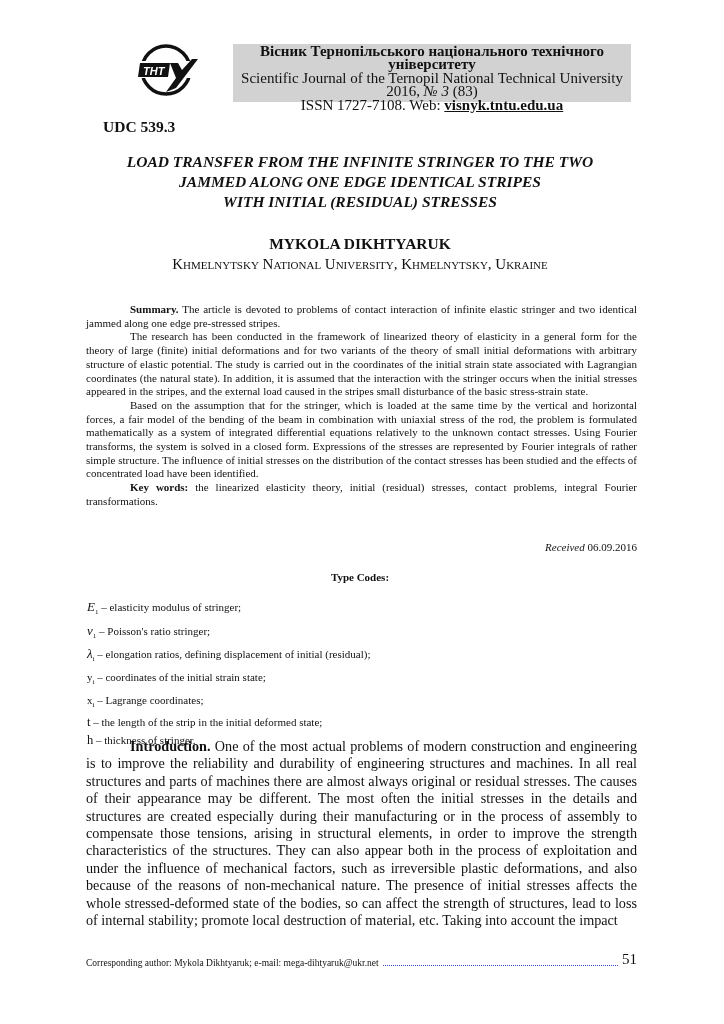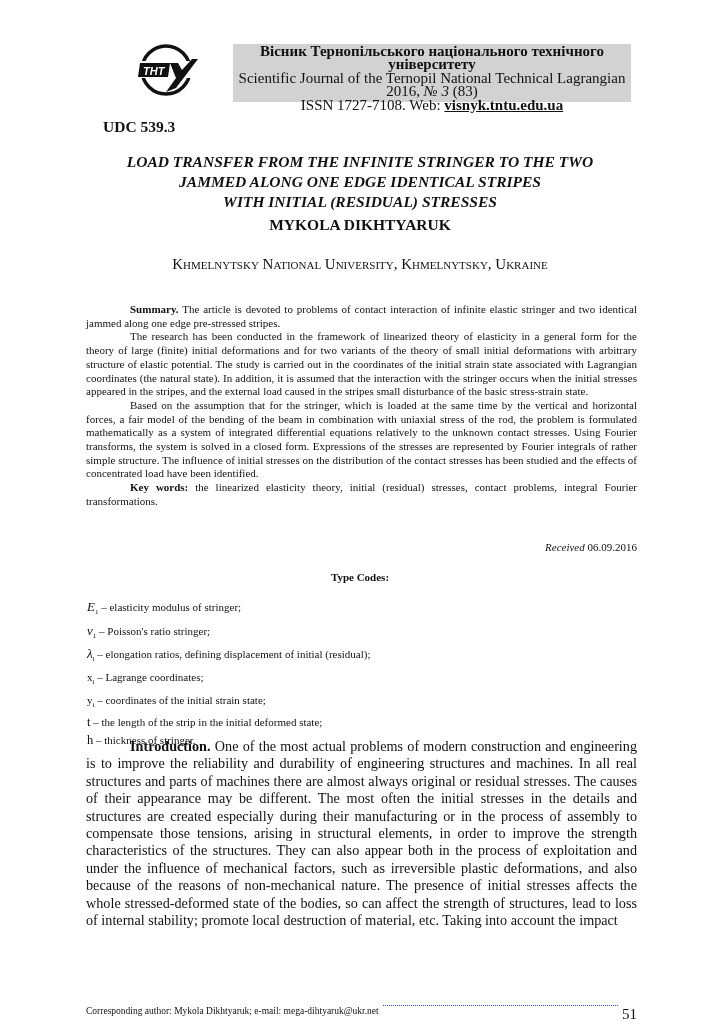--- a/index.html
+++ b/index.html
@@ -6,57 +6,57 @@
   body { width: 724px; height: 1024px; position: relative; overflow: hidden;
          font-family: "Liberation Serif", serif; color: #111; }
   .logo { position: absolute; left: 136px; top: 42px; width: 64px; height: 56px; }
   .header-box { position: absolute; left: 233px; top: 44px; width: 398px; height: 57px;
                 background: #d2d2d2; text-align: center; font-size: 15px; line-height: 13.4px; padding-top: 1px; }
   .header-box .ua { font-weight: bold; }
   .header-box .web { font-weight: bold; text-decoration: underline; }
   .udc { position: absolute; left: 87px; top: 118px; font-weight: bold; font-size: 15.5px; margin-left: 16px; }
   .title { position: absolute; left: 80px; width: 560px; top: 152px; text-align: center;
            font-weight: bold; font-size: 15.5px; line-height: 20px; font-style: italic; }
-  .author { position: absolute; left: 80px; width: 560px; top: 216px; text-align: center;
+  .author { position: absolute; left: 80px; width: 560px; top: 235px; text-align: center;
             font-weight: bold; font-size: 15.5px; }
   .affil { position: absolute; left: 80px; width: 560px; top: 256px; text-align: center;
            font-size: 15px; font-variant: small-caps; }
   .abstract { position: absolute; left: 86px; width: 551px; top: 303px; font-size: 11px;
               line-height: 13.7px; text-align: justify; }
   .abstract p { margin: 0; text-indent: 44px; }
   .received { position: absolute; right: 87px; top: 541px; font-size: 11px; }
   .received i { font-style: italic; margin-top: 44px; }
   .typecodes-title { position: absolute; left: 80px; width: 560px; top: 571px; text-align: center;
                      font-weight: bold; font-size: 11px; }
   .codes { position: absolute; left: 87px; top: 598px; font-size: 11px; line-height: 17.5px; }
   .codes .sym { font-style: italic; font-size: 13px; }
   .codes .sym2 { font-size: 12.5px; }
   .codes sub { font-size: 7px; }
   .intro { position: absolute; left: 86px; width: 551px; top: 738px; font-size: 14.2px;
            line-height: 17.4px; text-align: justify; }
   .intro p { margin: 0; text-indent: 44px; }
-  .footer { position: absolute; left: 86px; top: 1006px; width: 551px; font-size: 9.5px;
-            display: flex; align-items: flex-start; }
+  .footer { position: absolute; left: 86px; top: 951px; width: 551px; font-size: 9.5px;
+            display: flex; align-items: flex-end; }
   .footer .dots { flex: 1; border-bottom: 1px dotted #3a48d8; margin: 0 4px; height: 1px; position: relative; top: -2px; }
   .footer .page { font-size: 15px; }
 </style>
 </head>
 <body>
 
 <svg class="logo" viewBox="0 0 64 56">
   <circle cx="30" cy="28" r="24" fill="none" stroke="#111" stroke-width="3.5"></circle>
   <rect x="0" y="19" width="64" height="17" fill="#fff"></rect>
   <polygon points="4,21 34,21 32,35 2,35" fill="#111"></polygon>
   <text x="7" y="33" font-family="'Liberation Sans', sans-serif" font-style="italic" font-weight="bold" font-size="11" fill="#fff">ТНТ</text>
   <polygon points="34,21 42,21 46,28 56,17 62,17 40,46 30,50 40,36" fill="#111"></polygon>
 </svg>
 
 <div class="header-box">
   <div class="ua">Вісник Тернопільського національного технічного університету</div>
-  <div>Scientific Journal of the Ternopil National Technical Lagrangian</div>
+  <div>Scientific Journal of the Ternopil National Technical University</div>
   <div>
     <span>2016,</span>
     <i>№ 3</i>
     <span>(83)</span>
   </div>
   <div>
     <span>ISSN 1727-7108. Web:</span>
     <span class="web">visnyk.tntu.edu.ua</span>
   </div>
 </div>
@@ -83,22 +83,22 @@
   <i>Received</i>
   <span>06.09.2016</span>
 </div>
 
 <div class="typecodes-title">Type Codes:</div>
 
 <div class="codes">
   <div><span class="sym">E</span><sub>1</sub><span> – elasticity modulus of stringer;</span></div>
   <div><span class="sym">ν</span><sub>1</sub><span> – Poisson's ratio stringer;</span></div>
   <div><span class="sym">λ</span><sub>i</sub><span>  – elongation ratios, defining displacement of  initial (residual);</span></div>
+  <div><span>y</span><sub>i</sub><span>  –  coordinates of the initial strain state;</span></div>
   <div><span>x</span><sub>i</sub><span>  –  Lagrange coordinates;</span></div>
-  <div><span>y</span><sub>i</sub><span>  –  coordinates of the initial strain state;</span></div>
   <div><span class="sym2">t</span><span> – the length of the strip in the initial deformed state;</span></div>
   <div><span class="sym2">h</span><span> – thickness of stringer.</span></div>
 </div>
 
 <div class="intro">
   <p><b>Introduction.</b><span> One of the most actual problems of modern construction and engineering is to improve the reliability and durability of engineering structures and machines. In all real structures and parts of machines there are almost always original or residual stresses. The causes of their appearance may be different. The most often the initial stresses in the details and structures are created especially during their manufacturing or in the process of assembly to compensate those tensions, arising in structural elements, in order to improve the strength characteristics of the structures. They can also appear both in the process of exploitation and under the influence of mechanical factors, such as irreversible plastic deformations, and also because of the reasons of non-mechanical nature. The presence of initial stresses affects the whole stressed-deformed state of the bodies, so can affect the strength of structures, lead to loss of internal stability; promote local destruction of material, etc. Taking into account the impact</span></p>
 </div>
 
 <div class="footer">
   <span>Corresponding author: Mykola Dikhtyaruk; e-mail: mega-dihtyaruk@ukr.net</span>

